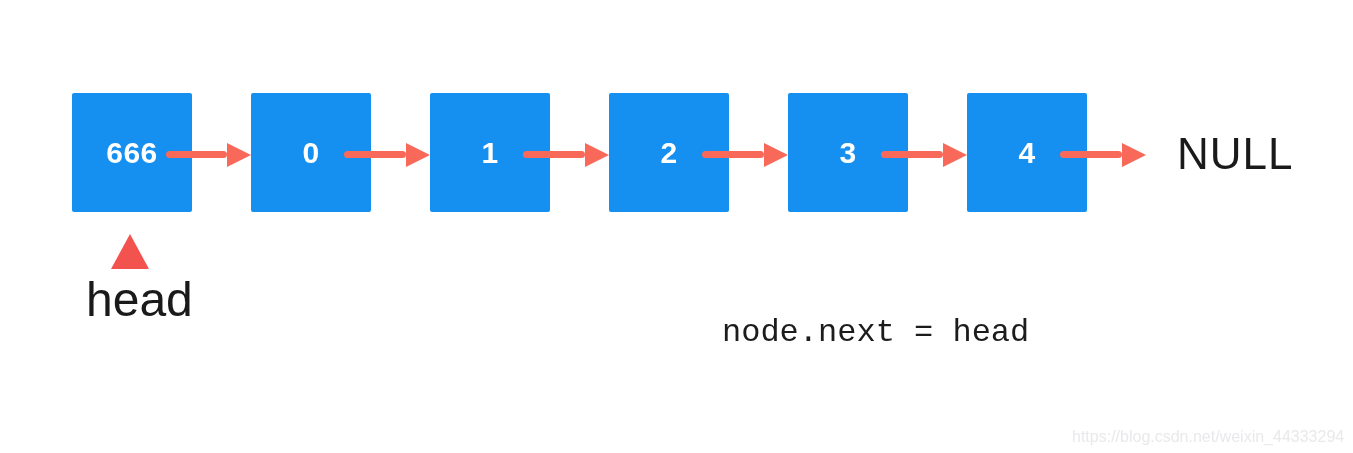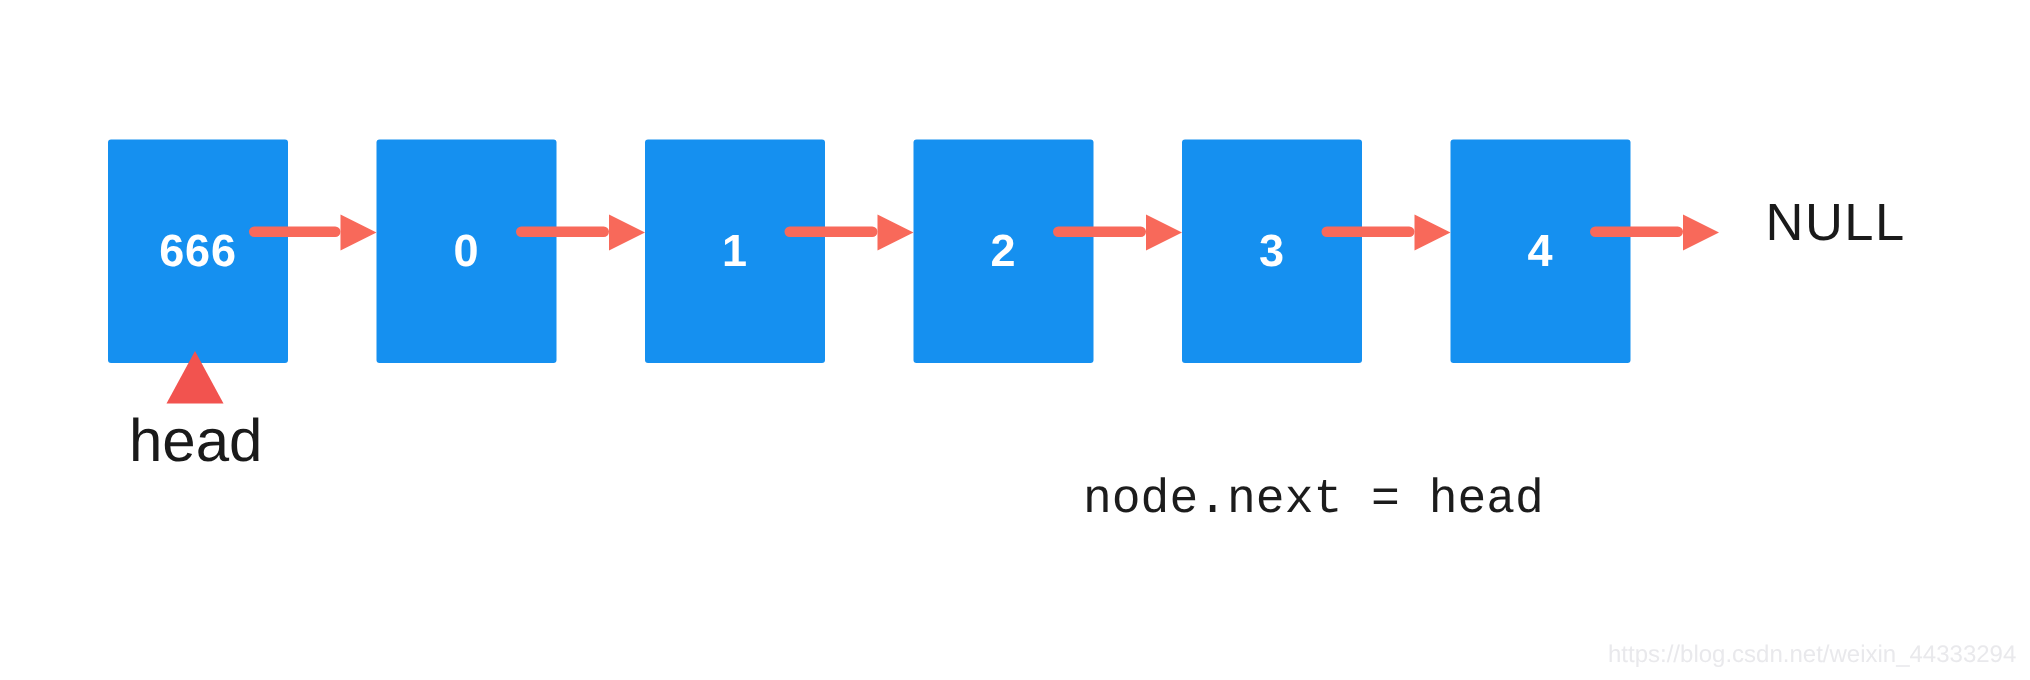--- a/index.html
+++ b/index.html
@@ -7,21 +7,21 @@
   body {
     width: 1353px; height: 453px;
     font-family: "Liberation Sans", sans-serif;
     overflow: hidden;
   }
   .canvas { position: relative; width: 1353px; height: 453px; background: var(--background, #ffffff); }
 
   
   .node {
     position: absolute; top: 93px;
-    width: 120px; height: 149px;
+    width: 120px; height: 119px;
     background: var(--node-fill, #1590F0);
     border-radius: 2px;
     display: flex; align-items: center; justify-content: center;
   }
   .node .value {
     color: var(--node-text, #ffffff);
     font-size: 30px; font-weight: bold; letter-spacing: 0.5px;
   }
 
   
@@ -35,34 +35,34 @@
   }
   .arrow .tip {
     width: 0; height: 0;
     border-top: 12px solid transparent;
     border-bottom: 12px solid transparent;
     border-left: 24px solid var(--arrow, #F8695A);
   }
 
   .null-label {
     position: absolute; left: 1177px; top: 129px;
-    font-size: 35px; color: #1a1a1a; letter-spacing: 1px;
+    font-size: 44px; color: #1a1a1a; letter-spacing: 1px;
   }
 
   
   .head-triangle {
     position: absolute; left: 111px; top: 234px;
     width: 0; height: 0;
     border-left: 19px solid transparent;
     border-right: 19px solid transparent;
     border-bottom: 35px solid var(--head-pointer, #F2534F);
   }
   .head-label {
     position: absolute; left: 86px; top: 272px;
-    font-size: 40px; color: #1a1a1a;
+    font-size: 48px; color: #1a1a1a;
   }
 
   
   .code-line {
     position: absolute;
     font-family: Liberation Mono, monospace;
     font-size: 32px; color: #1c1c1c; white-space: pre;
   }
   .code-line.l1 { left: 722px; top: 314px; }
   .code-line.l2 { left: 722px; top: 399px; }

